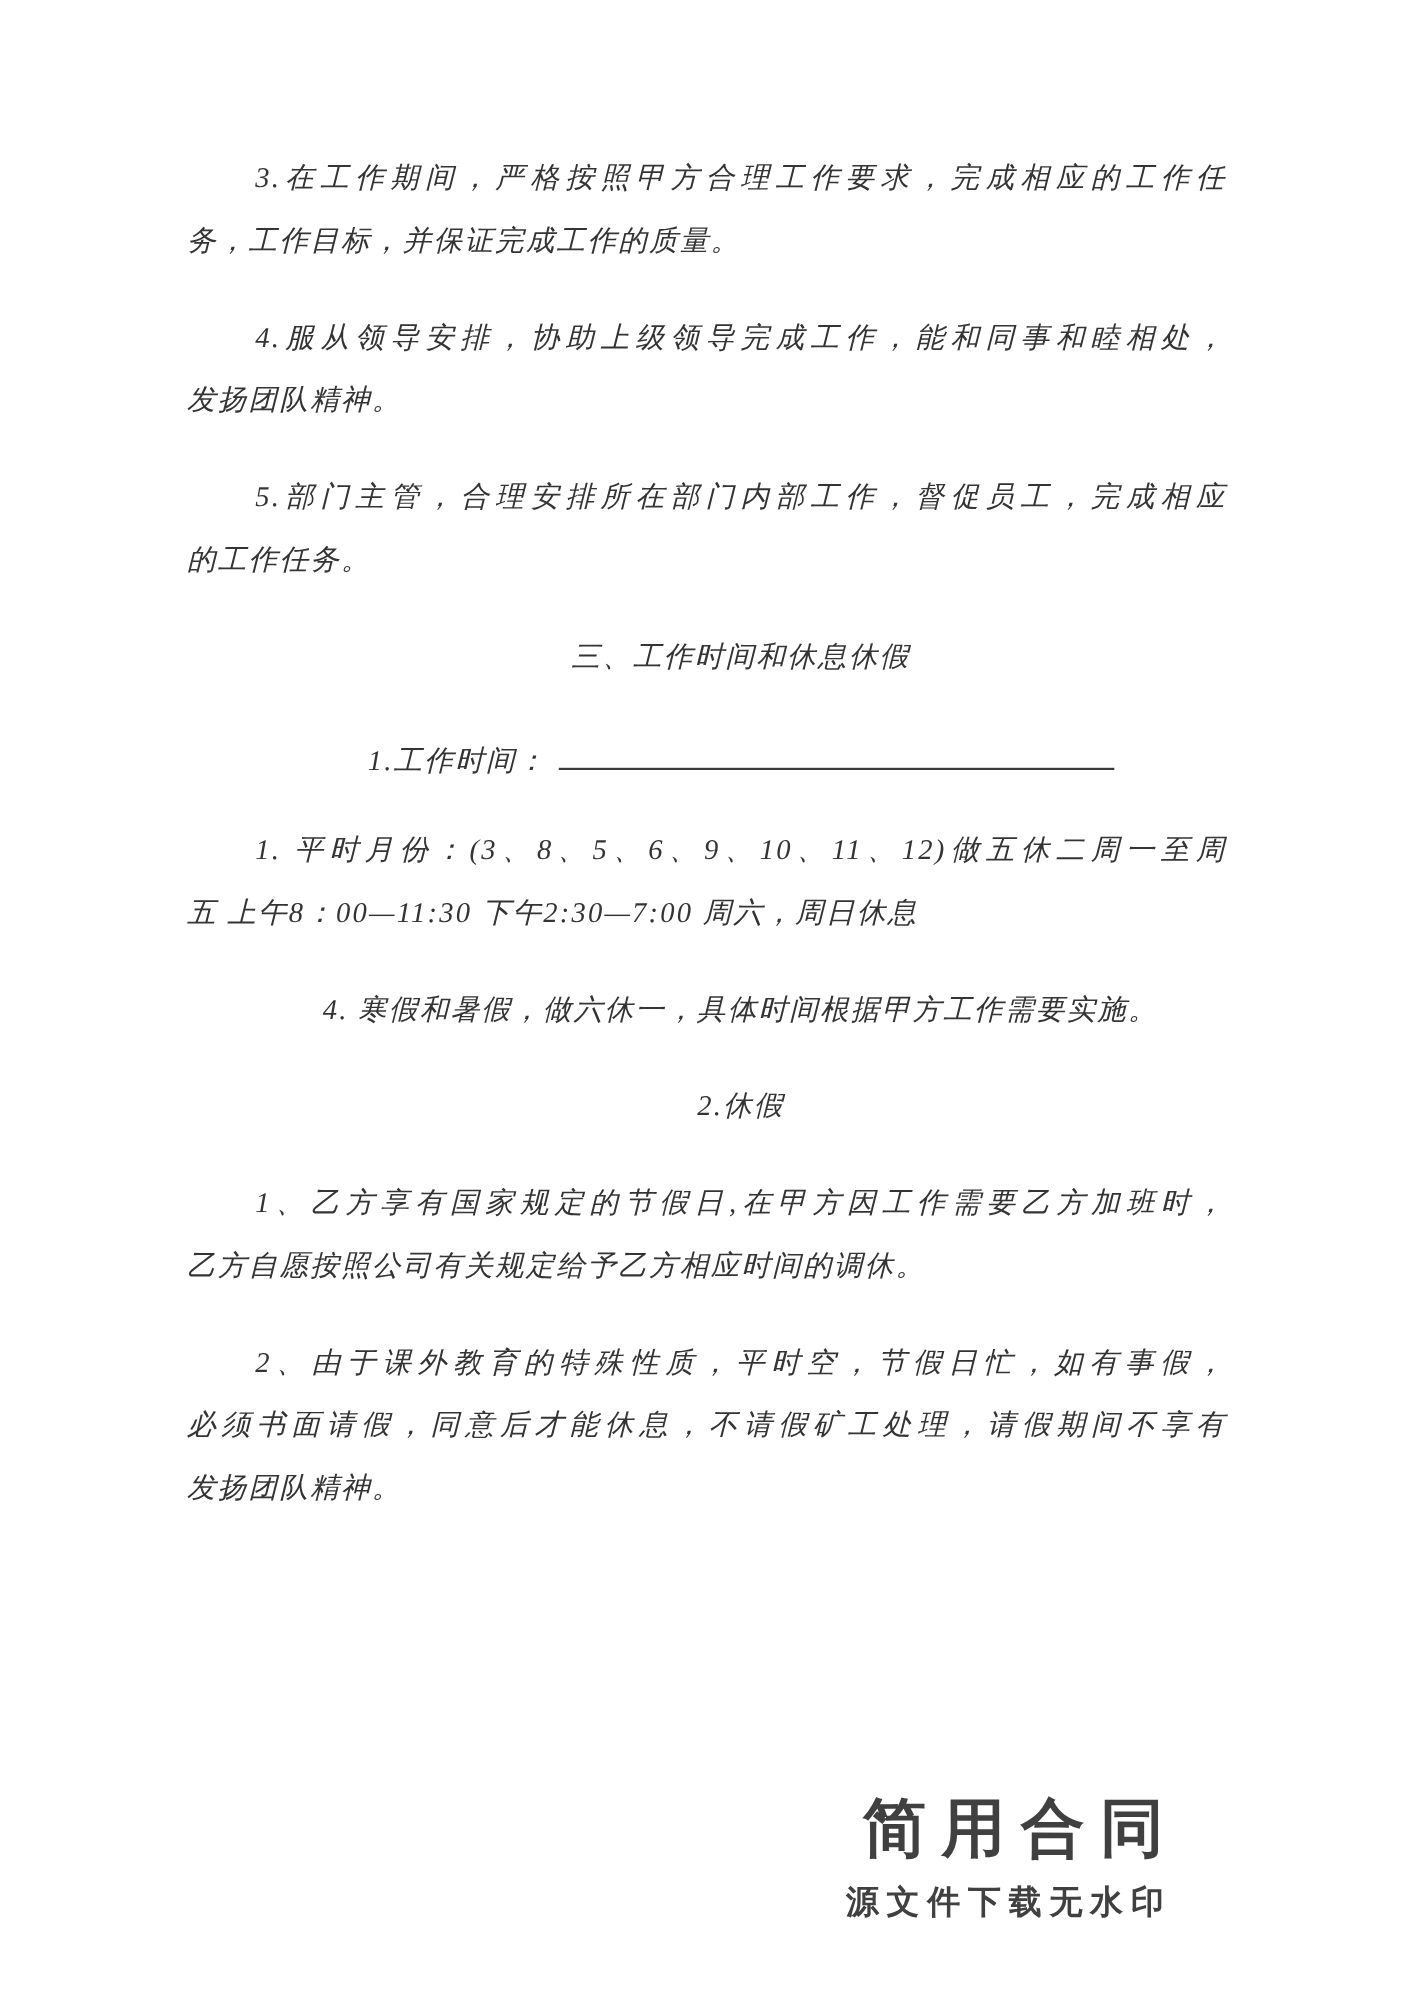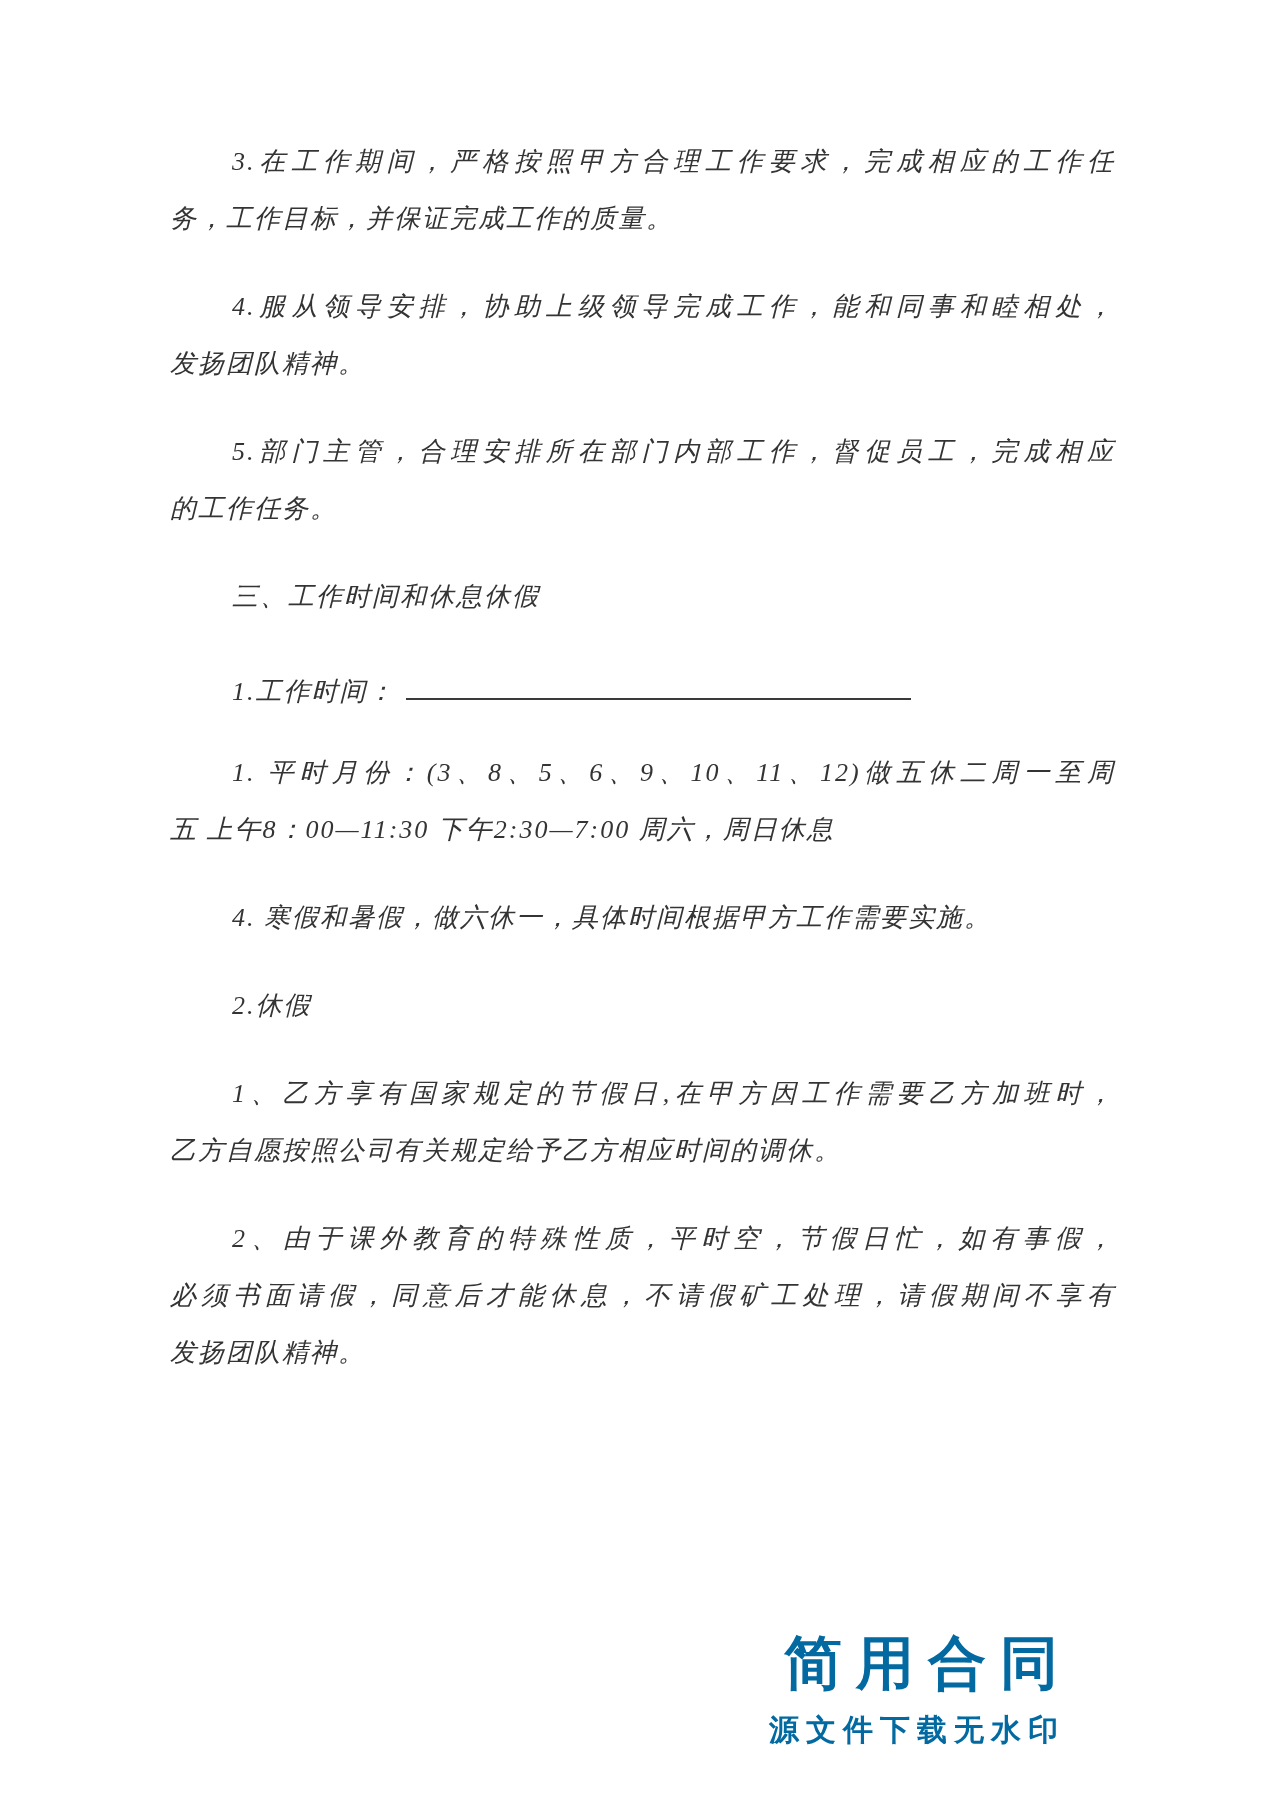--- a/index.html
+++ b/index.html
@@ -25,41 +25,41 @@
   .block + .block { margin-top: 31px; }
   .line {
     font-size: 26px;
     line-height: 49px;
     height: 57px;
     letter-spacing: 2px;
     white-space: nowrap;
     text-align: left;
     font-style: italic;
   }
-  .line.indent { padding-left: 62px; }
+  .line.indent { padding-left: 62px; text-align: center; }
   
   .line.full {
     white-space: normal;
     text-align: justify;
     text-align-last: justify;
   }
   .blank {
     display: inline-block;
     width: 505px;
     height: 38px;
     margin-left: 10px;
     border-bottom: 2px solid #3a3a3a;
     vertical-align: baseline;
   }
   .watermark {
     position: absolute;
     right: 222px;
     top: 1628px;
     text-align: right;
-    color: #0369a1;
+    color: #404040;
     font-family: "Liberation Sans", sans-serif;
     font-weight: bold;
     user-select: none;
   }
   .watermark-title {
     font-size: 58px;
     line-height: 70px;
     letter-spacing: 14px;
     margin-right: -14px; 
   }

